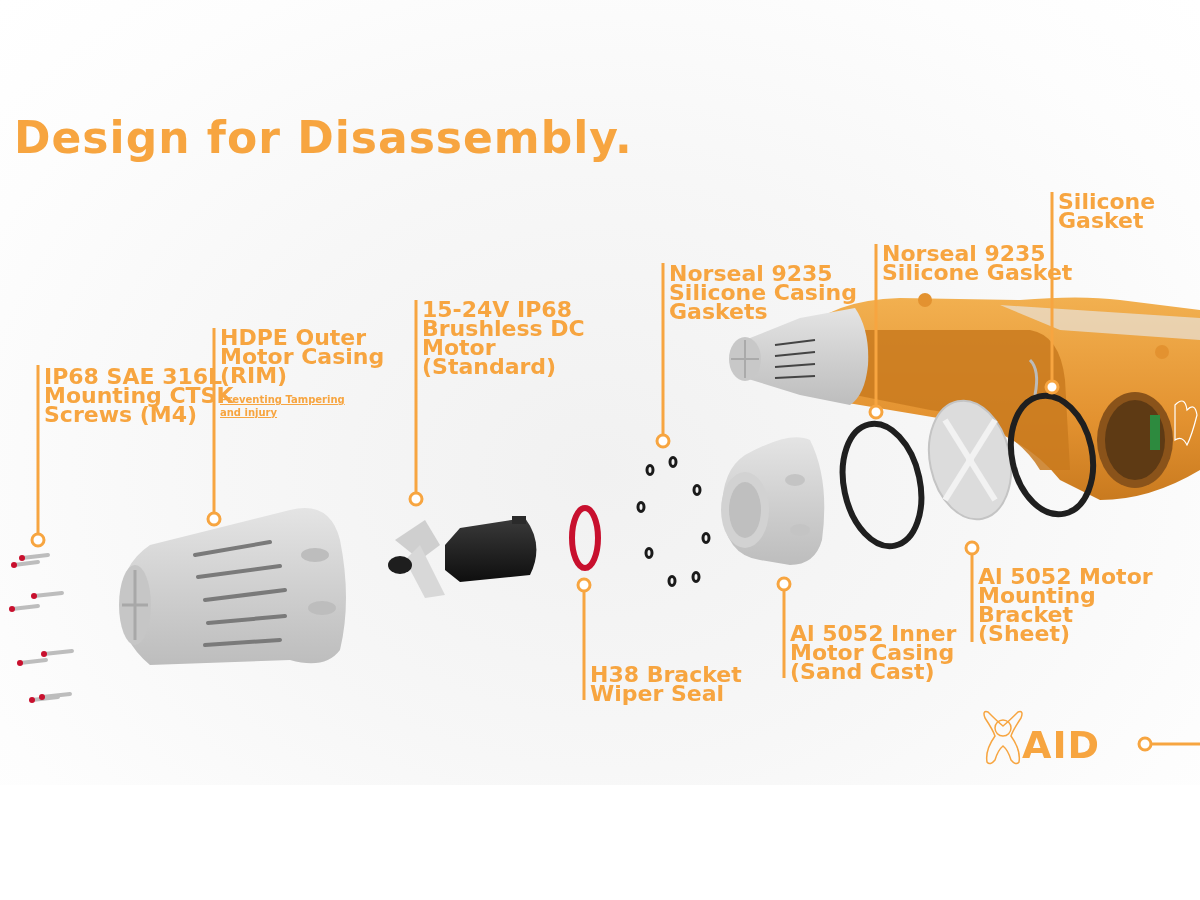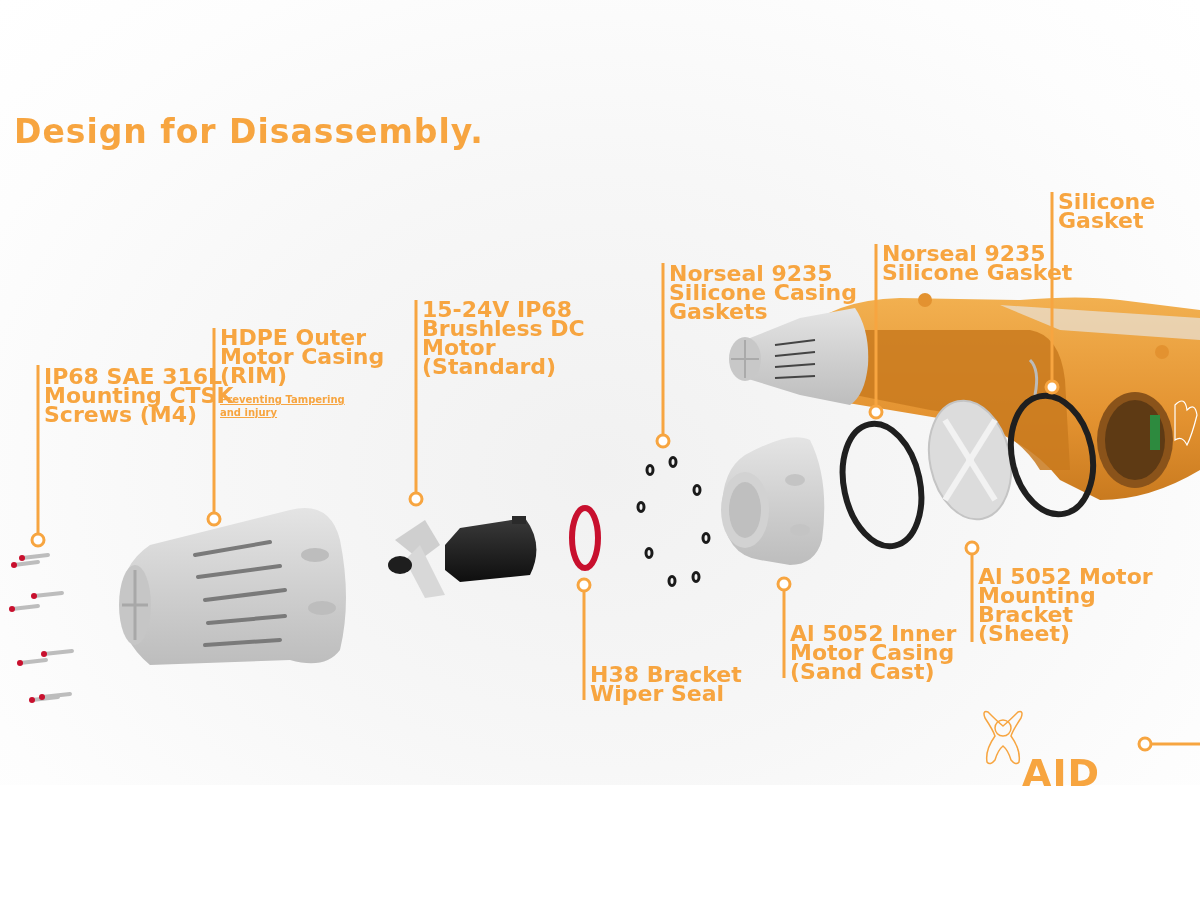--- a/index.html
+++ b/index.html
@@ -1,20 +1,20 @@
 <!DOCTYPE html>
 <html><head>
 <meta charset="utf-8">
 <style>
   html, body { margin:0; padding:0; }
   body { width:1200px; height:900px; background:#ffffff; position:relative; overflow:hidden;
          font-family:"DejaVu Sans", sans-serif; }
   .stage { position:absolute; left:0; top:0; width:1200px; height:785px;
            background: radial-gradient(ellipse at 50% 60%, #f1f1f1 0%, #f7f7f7 45%, #fdfdfd 80%, #ffffff 100%); }
-  .title { position:absolute; left:14px; top:112px; font-size:33px; font-weight:bold; letter-spacing:1px;
+  .title { position:absolute; left:14px; top:112px; font-size:44px; font-weight:bold; letter-spacing:1px;
            color:#f7a540; font-family:"DejaVu Sans", sans-serif; }
   .label { position:absolute; color:#f7a540; font-weight:bold; font-size:22px; line-height:19px;
            font-family:"DejaVu Sans", sans-serif; white-space:pre-line; padding-left:10px; }
   .sub { position:absolute; color:#f7a540; font-weight:bold; font-size:10px; line-height:13px;
          font-family:"DejaVu Sans", sans-serif; white-space:pre-line;text-decoration:underline; }
   svg.overlay { position:absolute; left:0; top:0; }
 </style>
 </head>
 <body>
 
@@ -192,13 +192,13 @@
 <div class="label" style="left:580px; top:665px;">H38 Bracket
 Wiper Seal</div>
 <div class="label" style="left:780px; top:624px;">Al 5052 Inner
 Motor Casing
 (Sand Cast)</div>
 <div class="label" style="left:968px; top:567px;">Al 5052 Motor
 Mounting
 Bracket
 (Sheet)</div>
 
-<div style="position:absolute; left:1022px; top:723px; font-size:38px; font-weight:bold; color:#f7a540; letter-spacing:1px; font-family:'DejaVu Sans', sans-serif;margin-top:28px;">AID</div>
+<div style="position:absolute; left:1022px; top:723px; font-size:38px; font-weight:bold; color:#f7a540; letter-spacing:1px; font-family:'DejaVu Sans', sans-serif;">AID</div>
 
 </body></html>

